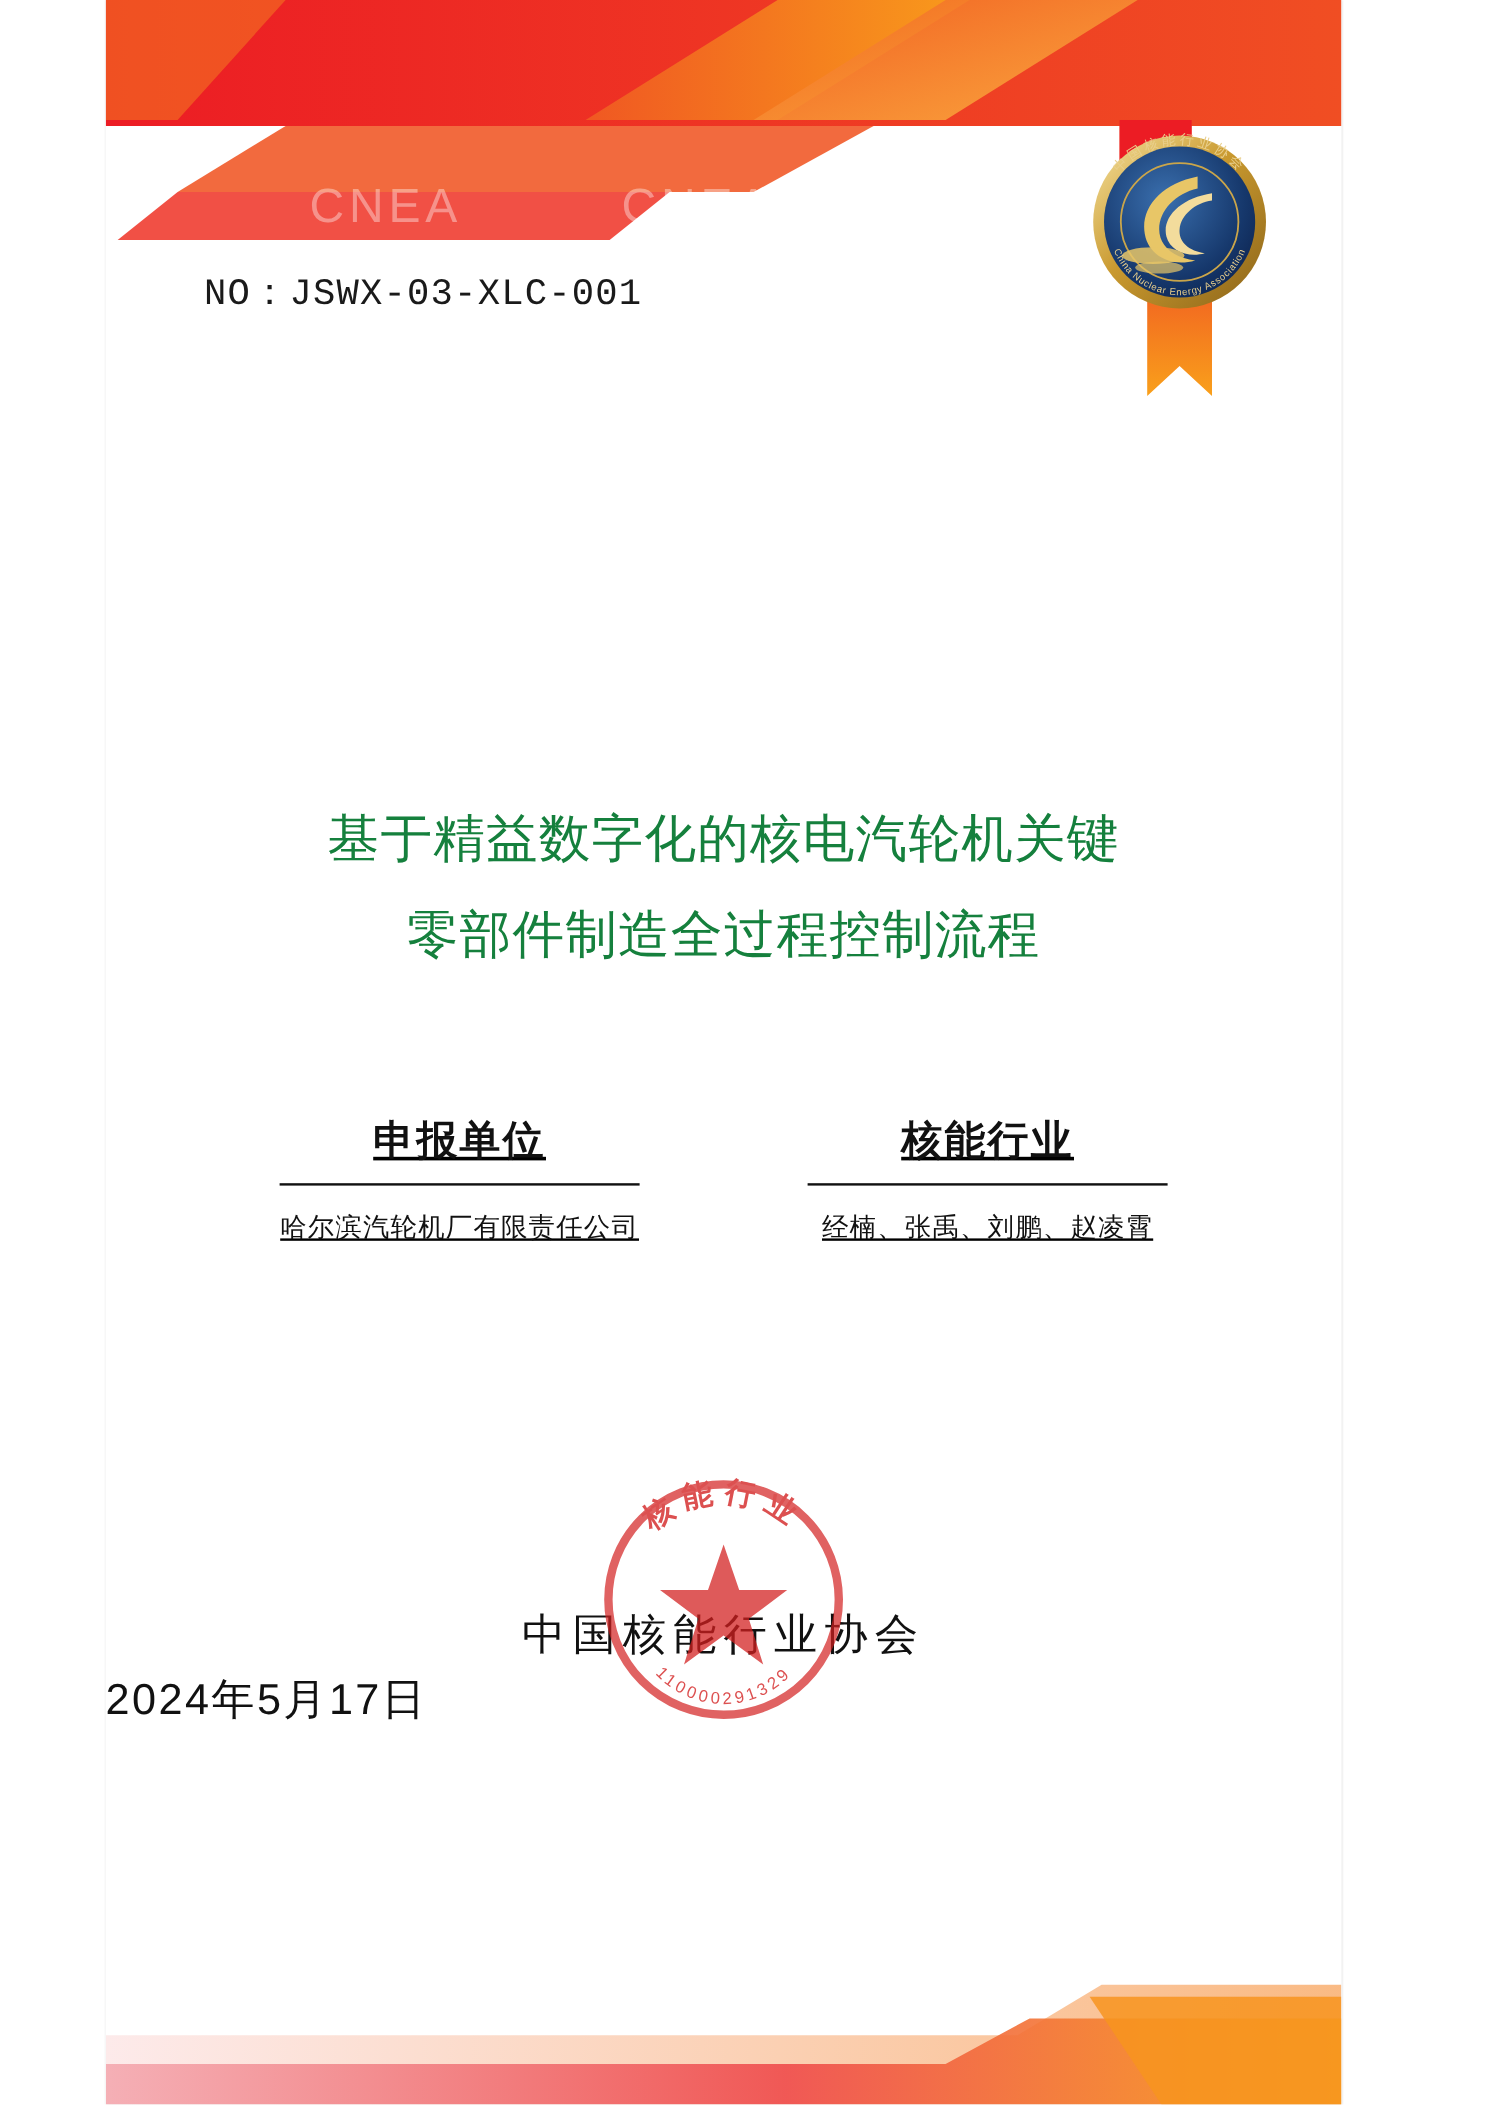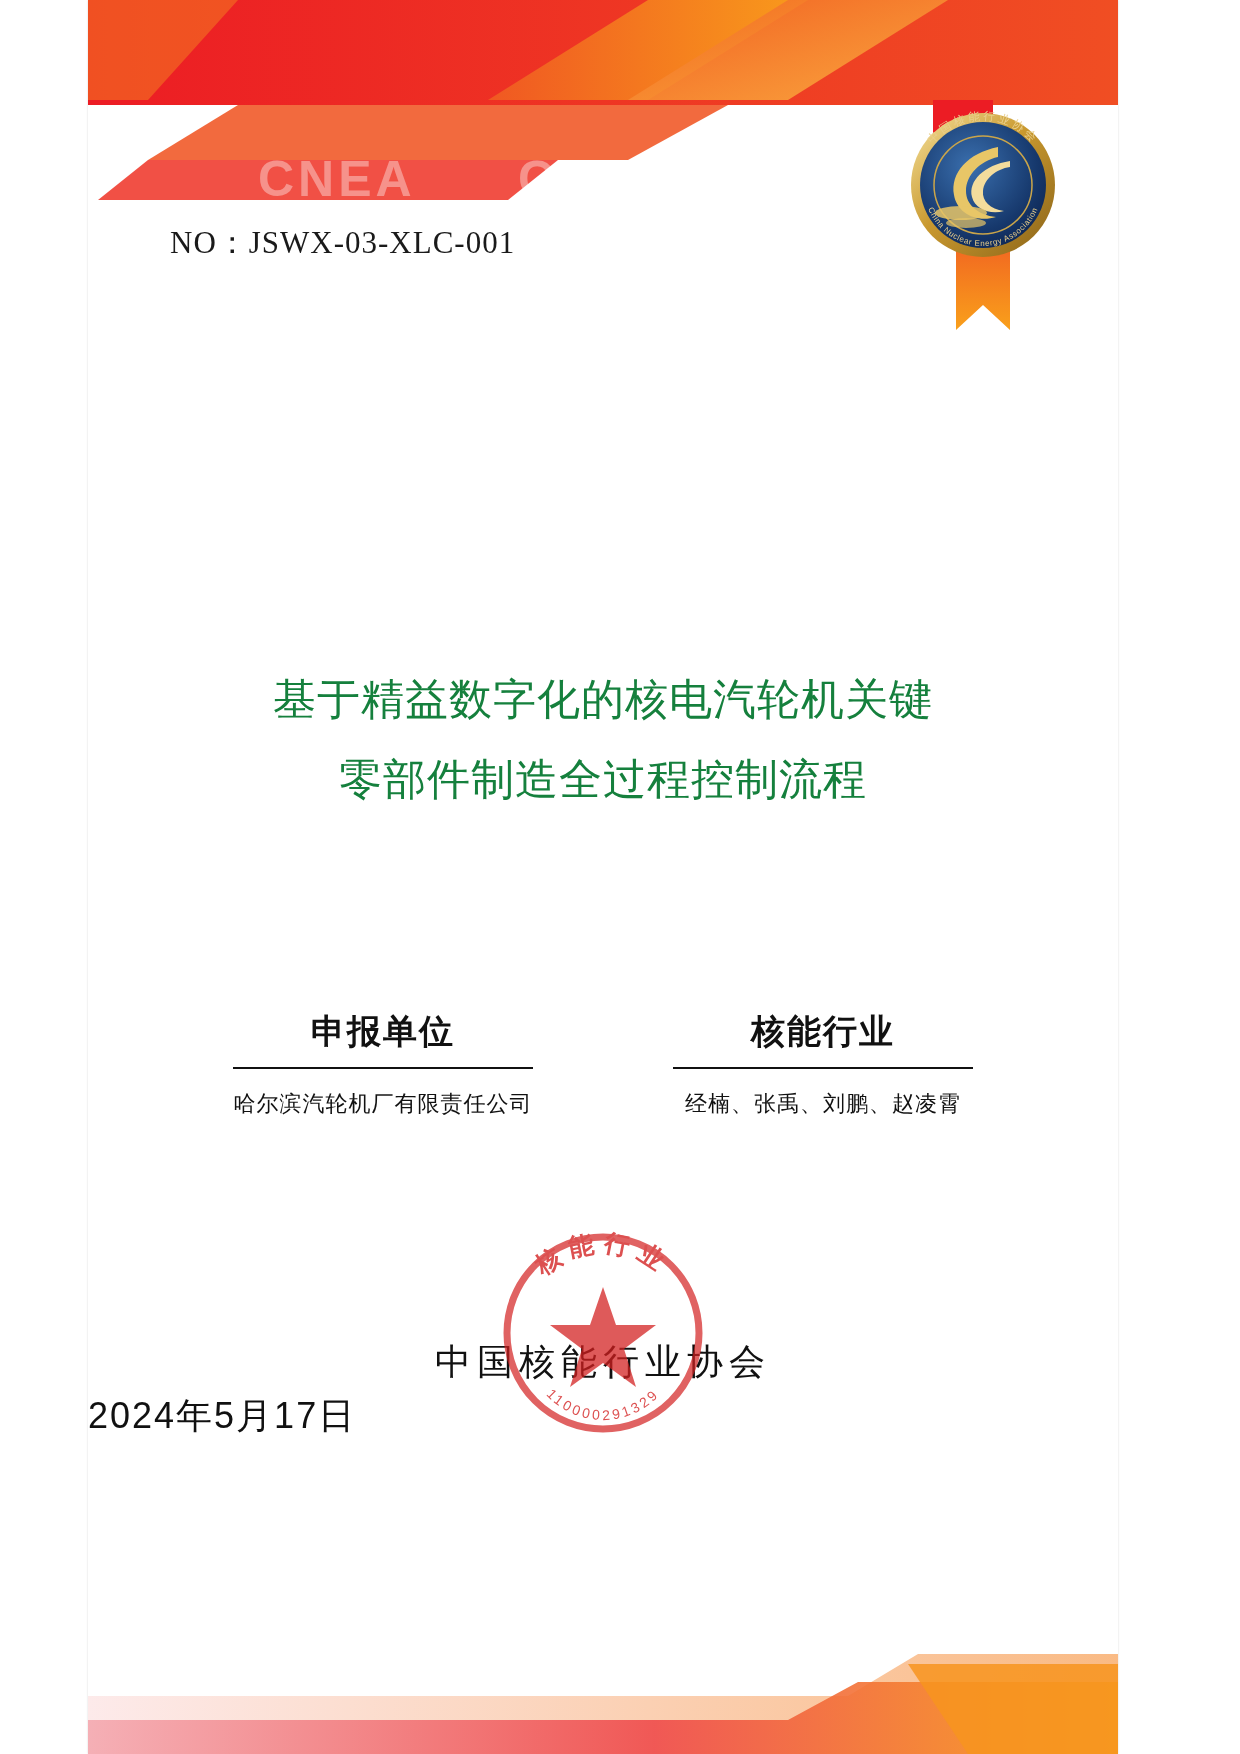--- a/index.html
+++ b/index.html
@@ -37,25 +37,25 @@
     width: 1030px;
     height: 200px;
     overflow: hidden;
   }
   .topdeco svg { display: block; }
 
   
   .wm {
     position: absolute;
     top: 150px;
-    font-size: 50px;
+    font-size: 40px;
     letter-spacing: 4px;
     color: rgba(255,255,255,0.38);
     font-family: "Liberation Sans", sans-serif;
-    font-weight: 700;
+    font-weight: 400;
     user-select: none;
   }
   .wm.a { left: 170px; }
   .wm.b { left: 430px; }
 
   
   .emblem {
     position: absolute;
     right: 50px;
     top: 95px;
@@ -64,21 +64,21 @@
   }
 
   
   .docno {
     position: absolute;
     left: 82px;
     top: 222px;
     font-size: 31px;
     color: #1a1a1a;
     letter-spacing: 1px;
-    font-family: Liberation Serif, serif;
+    font-family: Liberation Mono, monospace;
     text-align: center;
   }
 
   
   .maintitle {
     position: absolute;
     left: 0;
     top: 360px;
     width: 1030px;
     text-align: center;
@@ -105,25 +105,26 @@
     font-size: 43px;
     color: #15803d;
     line-height: 1.85;
     letter-spacing: 1px;
   }
 
   
   .sigrow {
     position: absolute;
     left: 0;
-    top: 1009px;
+    top: 928px;
     width: 1030px;
     display: flex;
     justify-content: center;
     gap: 110px;
+    text-decoration: underline;
   }
   .sigcol {
     width: 330px;
     text-align: center;
   }
   .sigcol .hdr {
     font-size: 34px;
     font-weight: bold;
     color: #111;
     letter-spacing: 2px;

